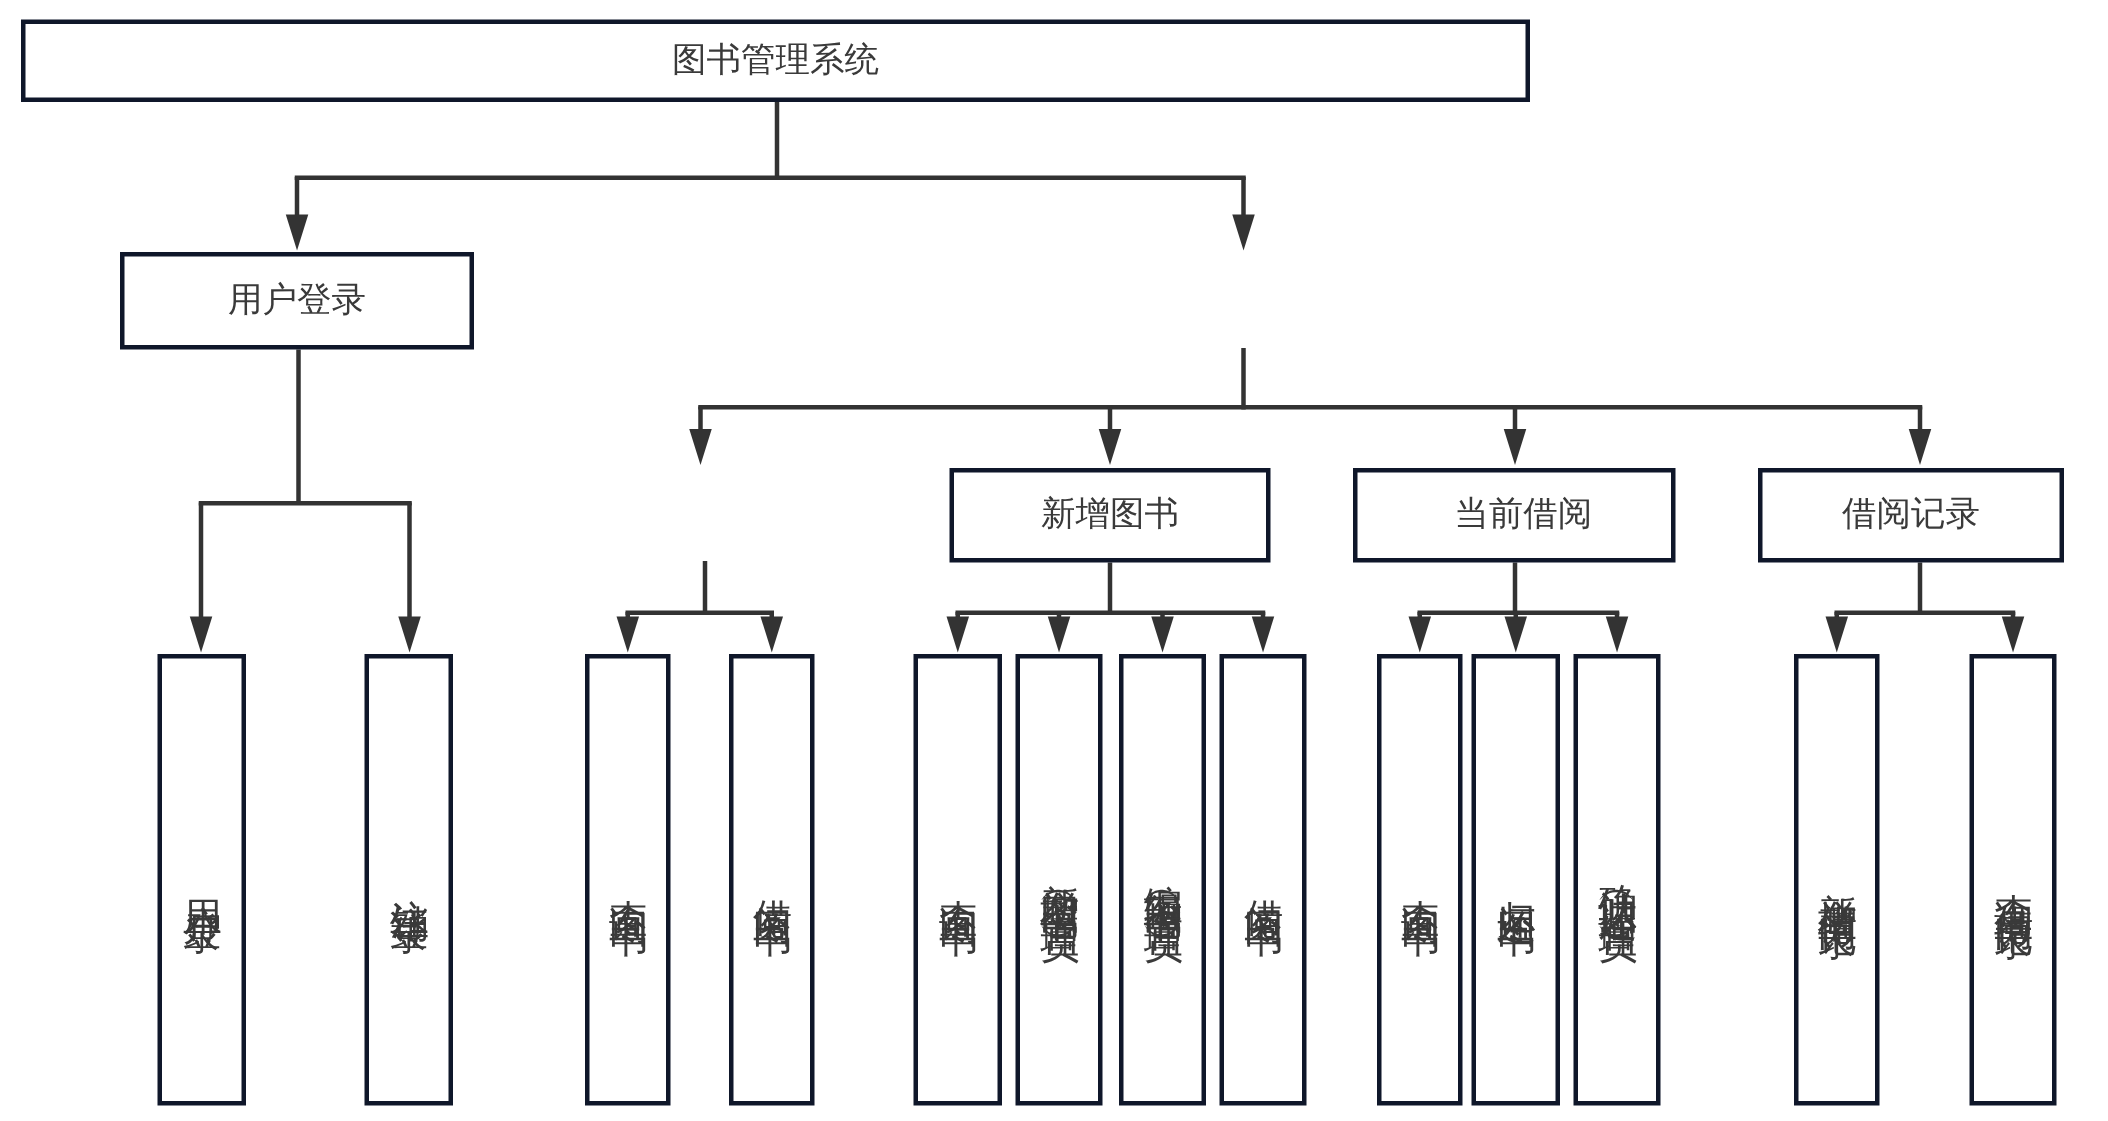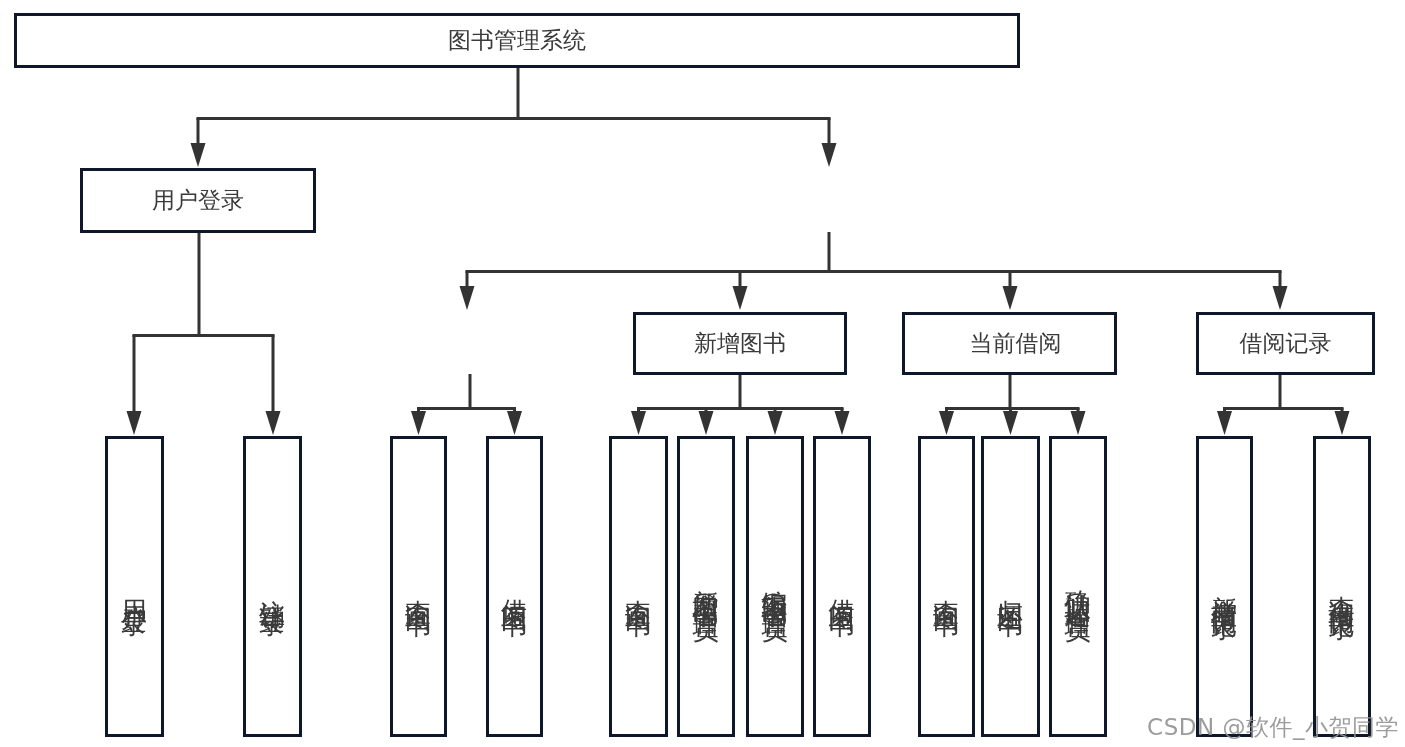--- a/index.html
+++ b/index.html
@@ -17,21 +17,21 @@
   .leaf{
     top:436px;height:301px;font-size:26px;letter-spacing:4px;
     writing-mode:vertical-rl;text-orientation:mixed;
   }
   #b-root{left:14px;top:13px;width:1006px;height:55px;}
   #b-user-login{left:80px;top:168px;width:236px;height:65px;}
   #b-book-mgmt{left:712px;top:168px;width:235px;height:65px;}
   #b-new-rec{left:363px;top:312px;width:214px;height:63px;}
   #b-borrow{left:633px;top:312px;width:214px;height:63px;}
   #b-current{left:902px;top:312px;width:215px;height:63px;padding-left:12px;}
-  #b-records{left:1172px;top:312px;width:179px;height:63px;margin-left:24px;}
+  #b-records{left:1172px;top:312px;width:204px;height:63px;}
   #l-user-login{left:105px;width:59px;}
   #l-logout{left:243px;width:59px;}
   #l-query1{left:390px;width:57px;}
   #l-borrow1{left:486px;width:57px;}
   #l-query2{left:609px;width:59px;}
   #l-add-book{left:677px;width:58px;}
   #l-edit-book{left:746px;width:58px;}
   #l-borrow2{left:813px;width:58px;}
   #l-query3{left:918px;width:57px;}
   #l-return{left:981px;width:59px;}
@@ -132,14 +132,13 @@
   <div class="box leaf" id="l-edit-book">编辑图书（管理员）</div>
   <div class="box leaf" id="l-borrow2">借阅图书</div>
 
   <div class="box leaf" id="l-query3">查询图书</div>
   <div class="box leaf" id="l-return">归还图书</div>
   <div class="box leaf" id="l-confirm">确认归还（管理员）</div>
 
   <div class="box leaf" id="l-add-rec">新增借阅记录</div>
   <div class="box leaf" id="l-query-rec">查询借阅记录</div>
 
-  <div id="watermark">CSDN @软件_小贺同学</div>
 </div>
 
 </body></html>

